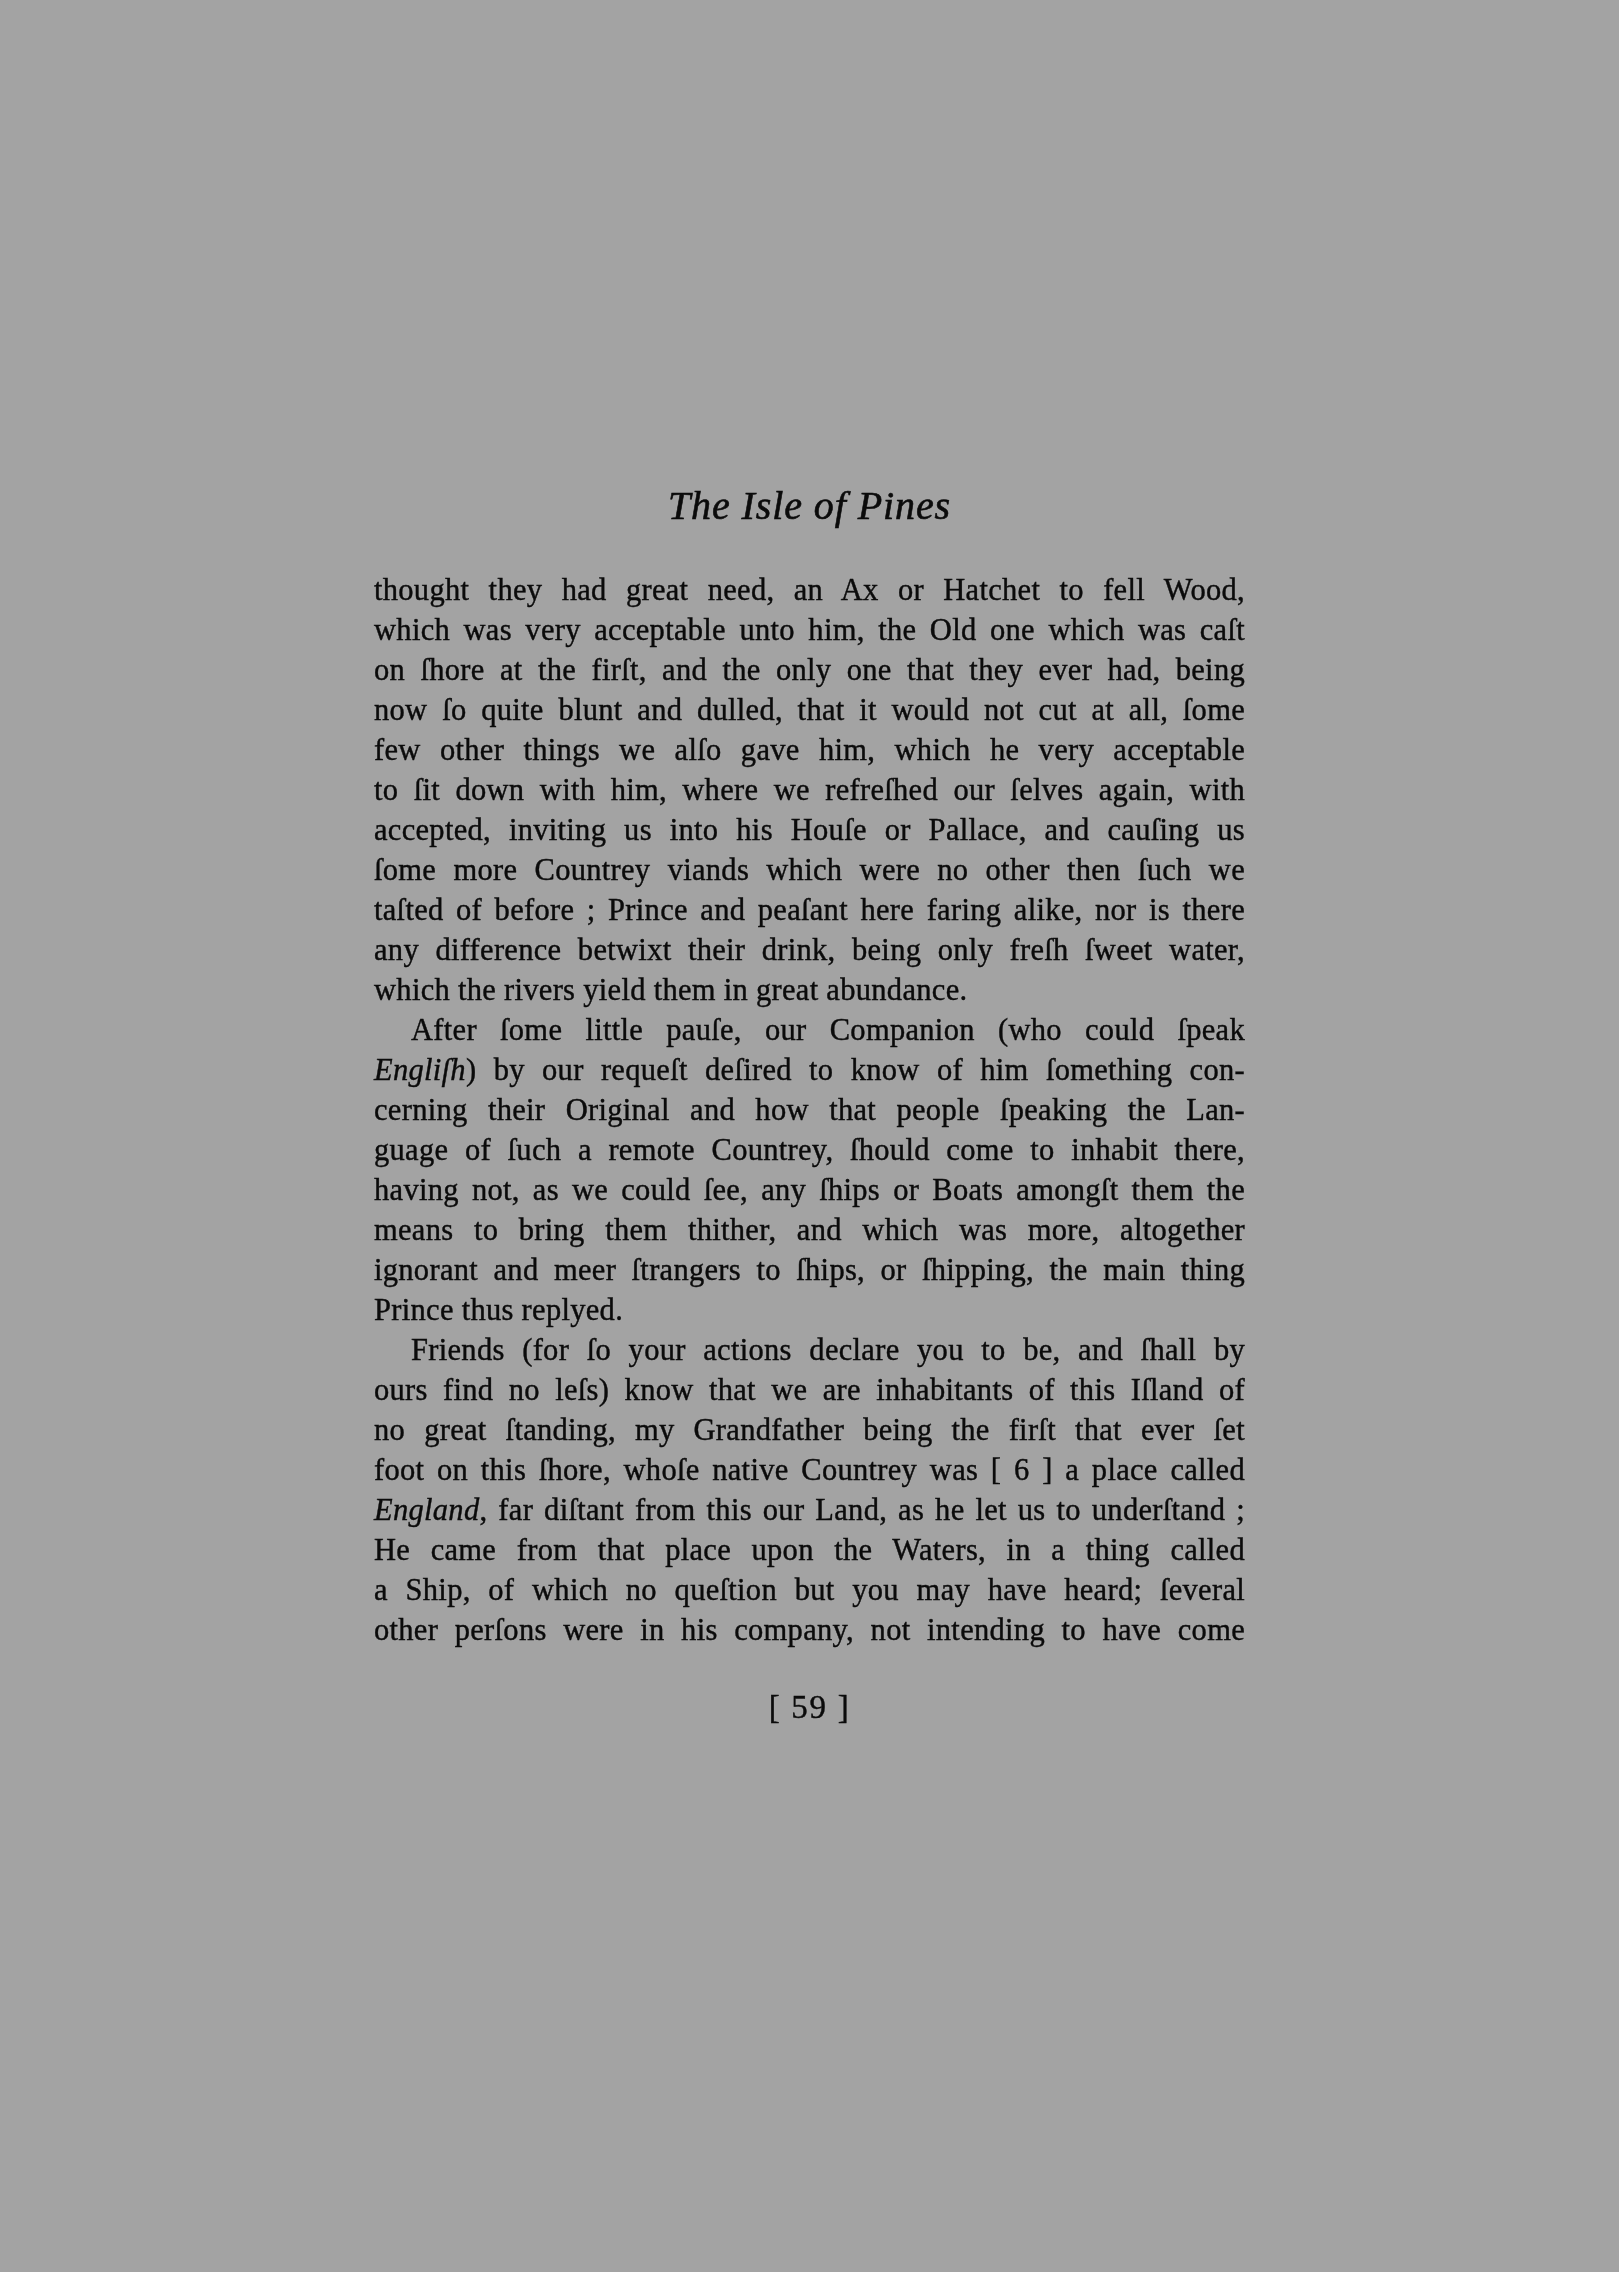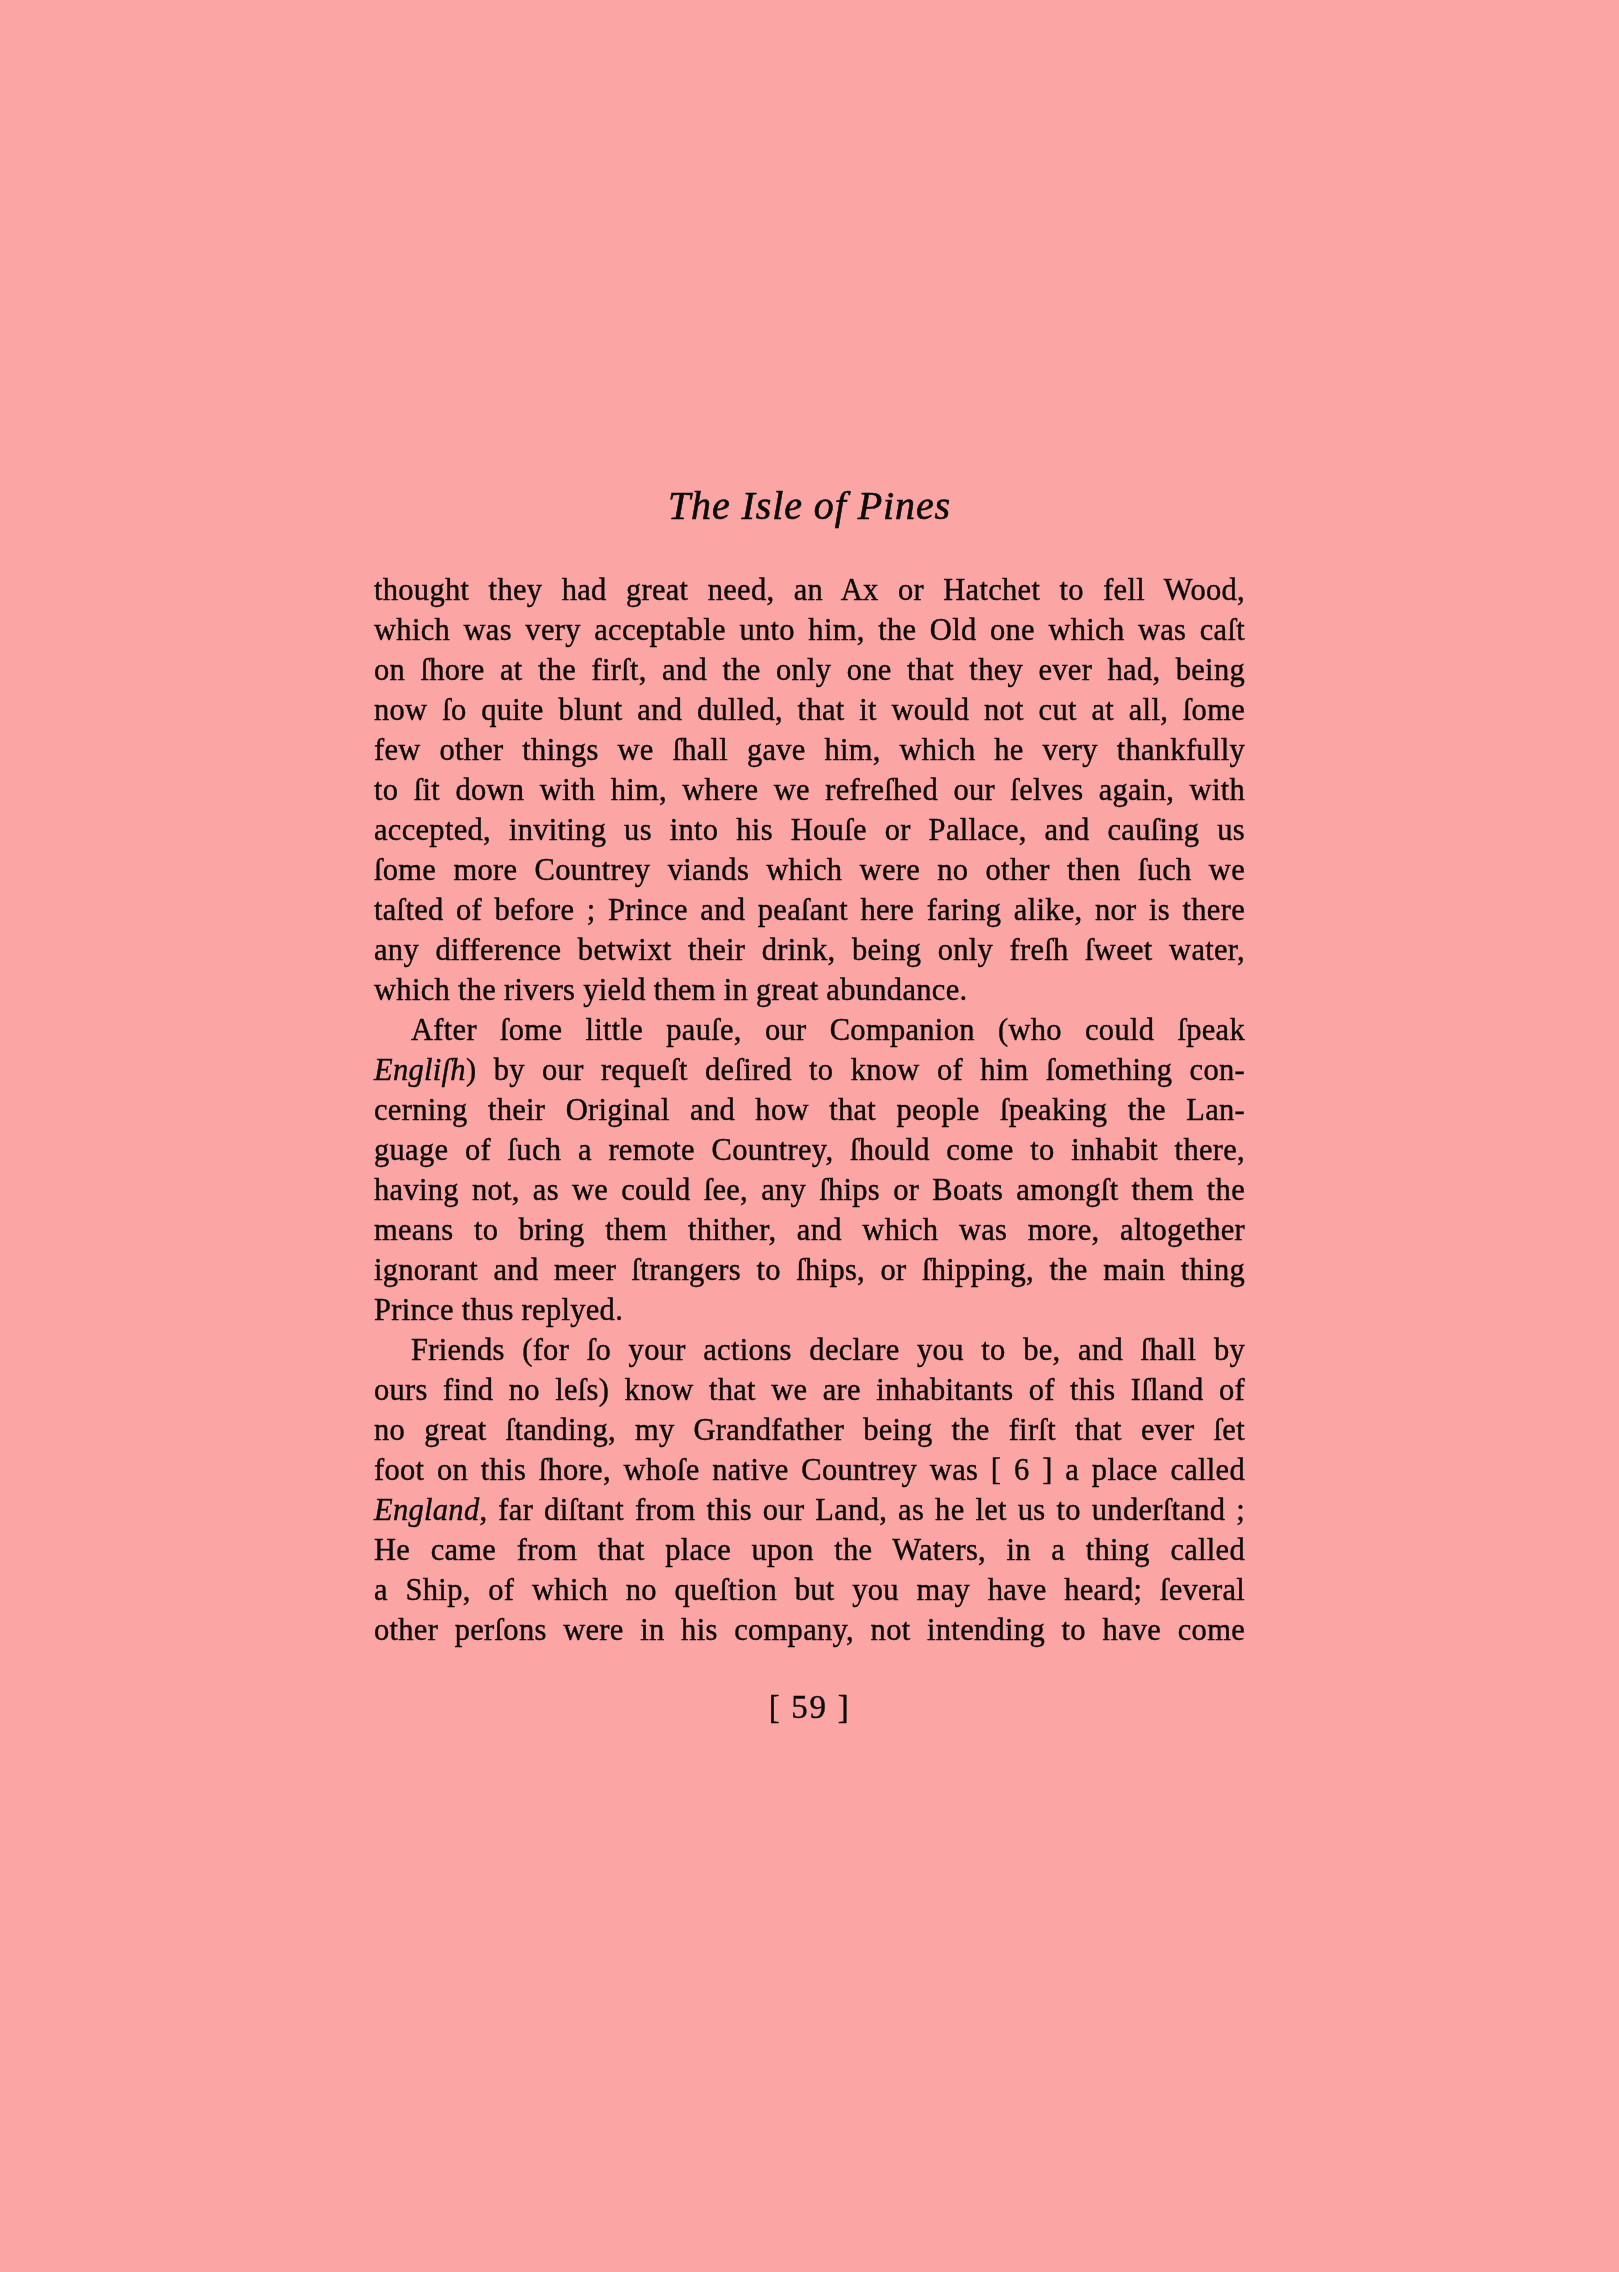--- a/index.html
+++ b/index.html
@@ -8,21 +8,21 @@
     height: 2273px;
     position: relative;
     background: #ffffff;
     font-family: "Liberation Serif", "DejaVu Serif", serif;
     color: #0b0b0b;
     overflow: hidden;
   }
   .sheet {
     position: absolute;
     inset: 0;
-    background: #fca5a5;
+    background: #a3a3a3;
   }
   .running-title {
     position: absolute;
     left: 374px;
     top: 484px;
     width: 871px;
     text-align: center;
     font-style: italic;
     font-size: 40px;
     line-height: 44px;
@@ -71,21 +71,21 @@
 
 <div class="sheet">
   <div class="running-title">The Isle of Pines</div>
 
   <div class="text-block">
       <div>
         <div class="line"><span>thought they had great need, an Ax or Hatchet to fell Wood,</span></div>
         <div class="line"><span>which was very acceptable unto him, the Old one which was caſt</span></div>
         <div class="line"><span>on ſhore at the firſt, and the only one that they ever had, being</span></div>
         <div class="line"><span>now ſo quite blunt and dulled, that it would not cut at all, ſome</span></div>
-        <div class="line"><span>few other things we ſhall gave him, which he very thankfully</span></div>
+        <div class="line"><span>few other things we alſo gave him, which he very acceptable</span></div>
         <div class="line"><span>to ſit down with him, where we refreſhed our ſelves again, with</span></div>
         <div class="line"><span>accepted, inviting us into his Houſe or Pallace, and cauſing us</span></div>
         <div class="line"><span>ſome more Countrey viands which were no other then ſuch we</span></div>
         <div class="line"><span>taſted of before ; Prince and peaſant here faring alike, nor is there</span></div>
         <div class="line"><span>any difference betwixt their drink, being only freſh ſweet water,</span></div>
         <div class="line end"><span>which the rivers yield them in great abundance.</span></div>
       </div>
       <div>
         <div class="line ind"><span>After ſome little pauſe, our Companion (who could ſpeak</span></div>
         <div class="line"><i>Engliſh</i><span>) by our requeſt deſired to know of him ſomething con-</span></div>

